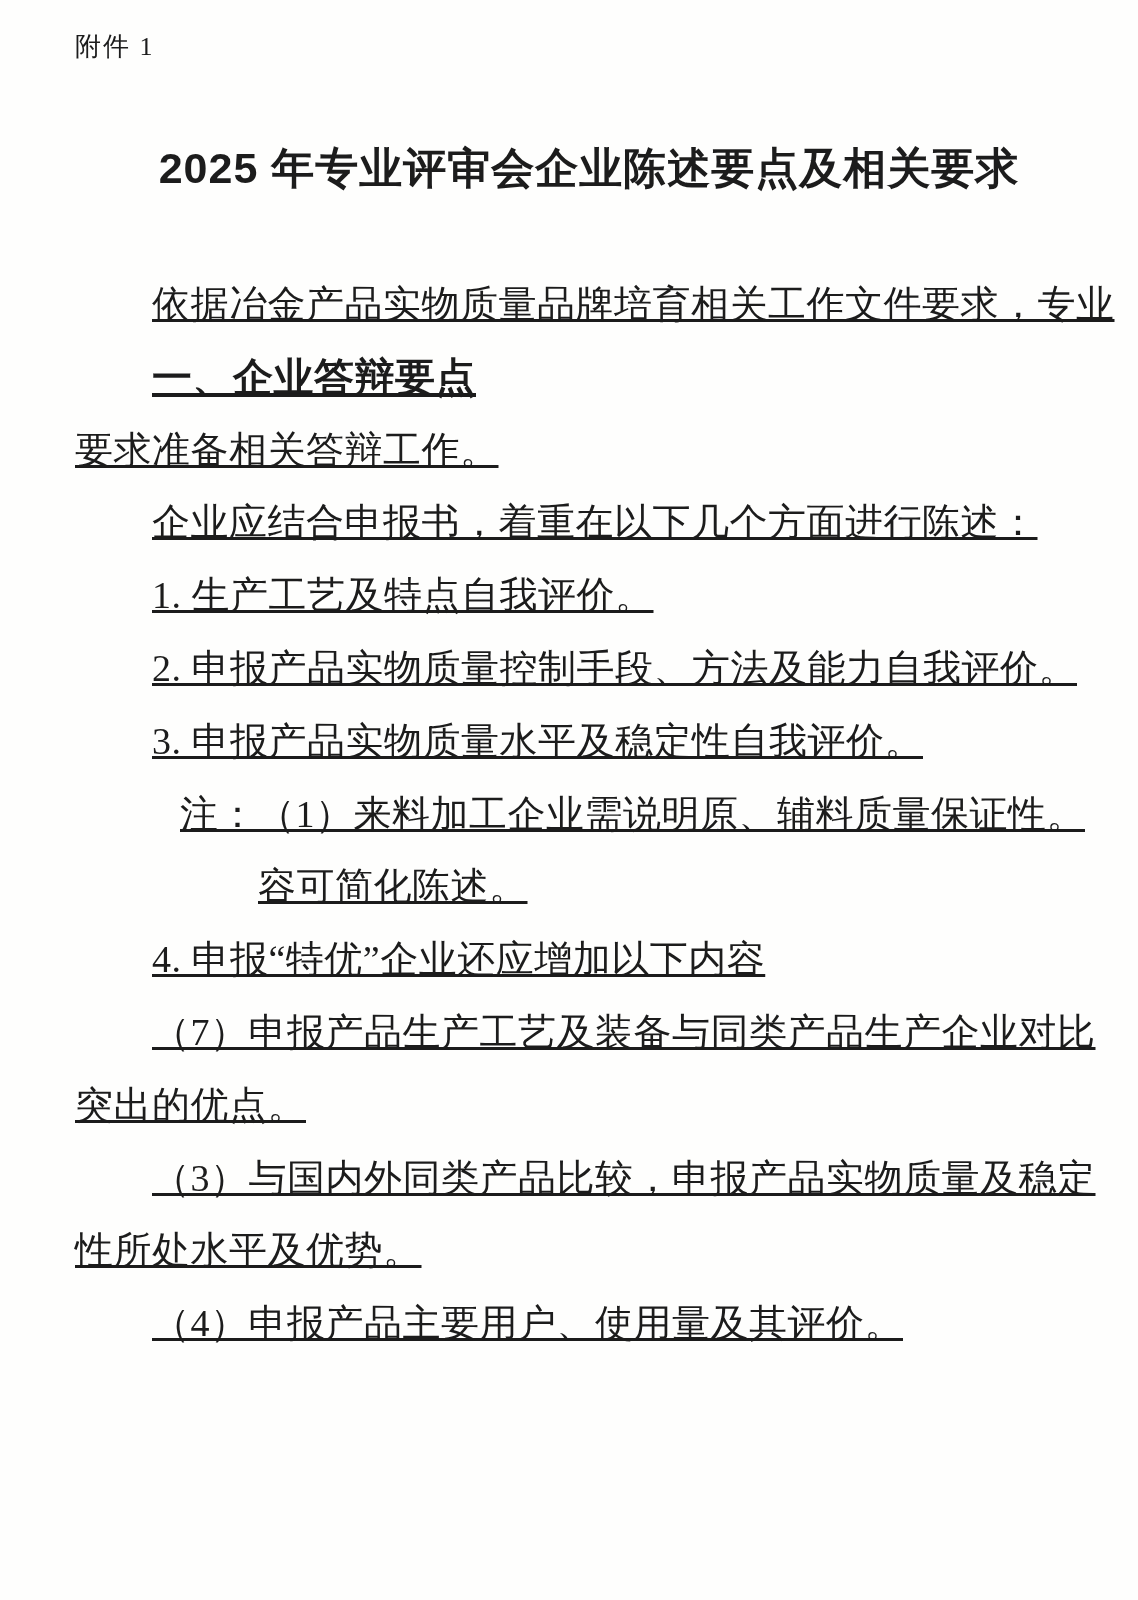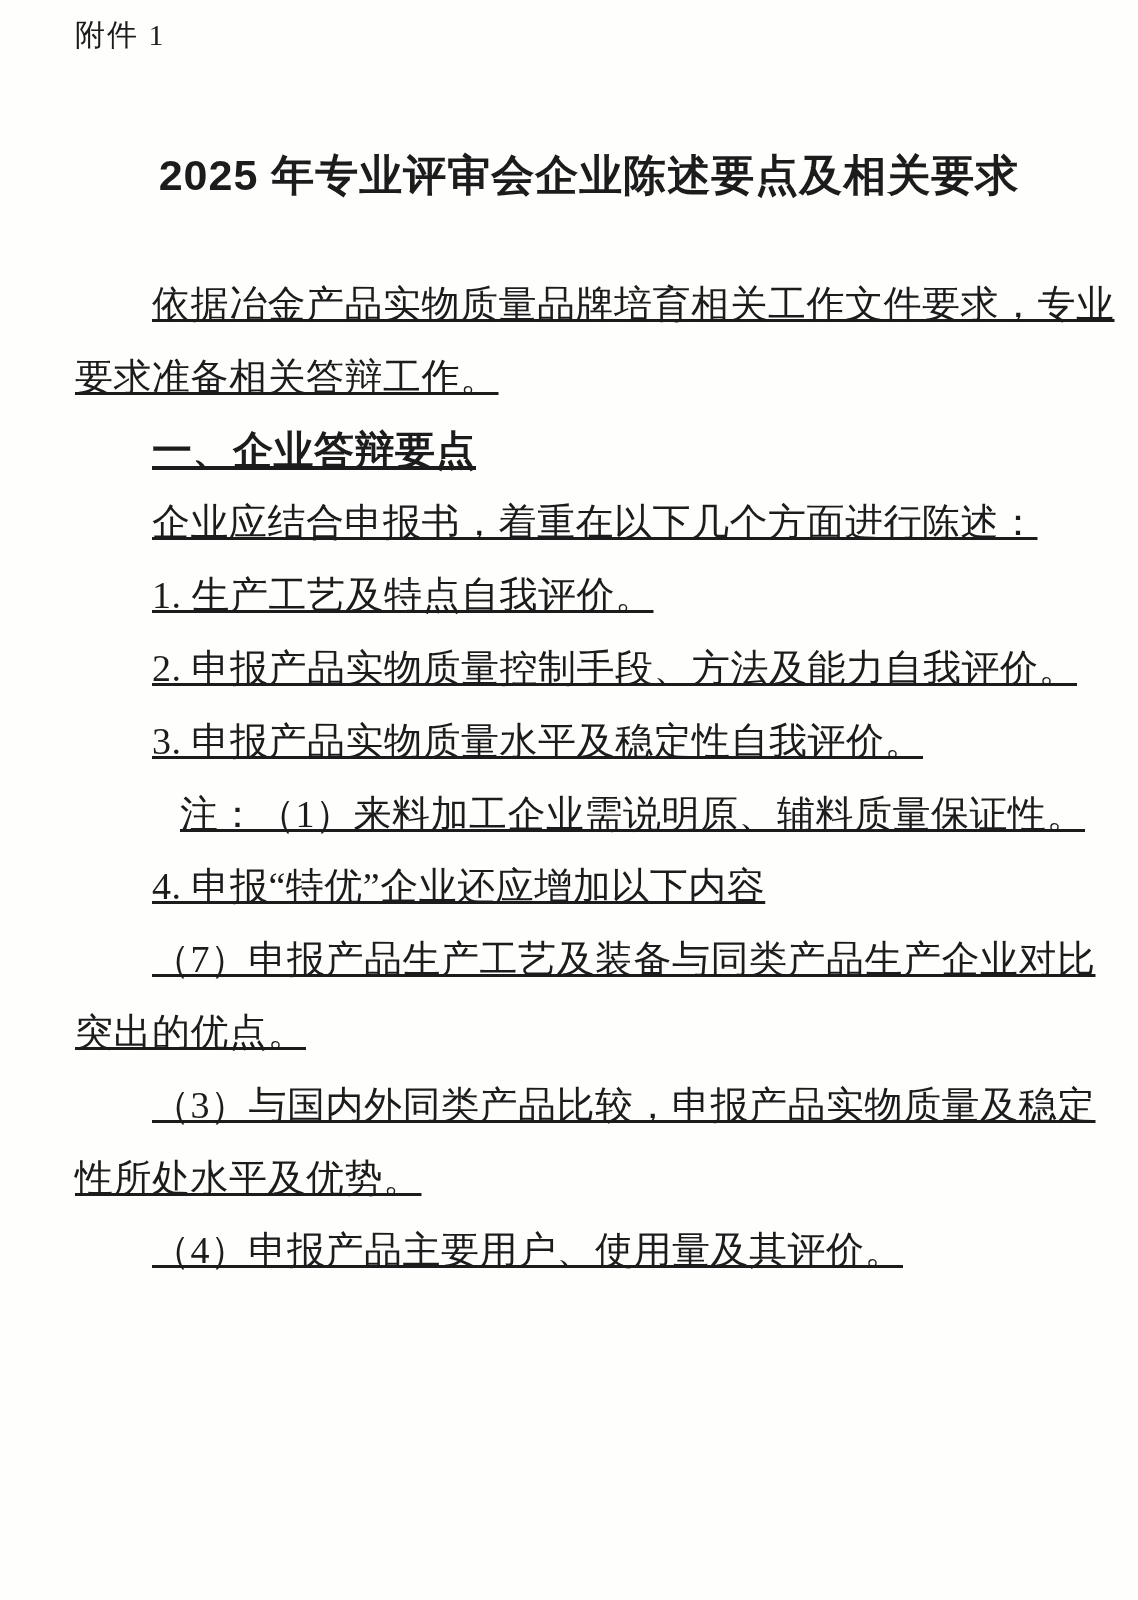--- a/index.html
+++ b/index.html
@@ -6,26 +6,26 @@
   .page {
     position:relative;
     width:1138px; height:1600px;
     background:#fefefdff;
     background-color:#fefefd;
     font-family:"Liberation Serif","DejaVu Serif",serif;
     color:#1c1c1c;
     overflow:hidden;
   }
   .appendix {
-    position:absolute; left:75px; top:12px;
-    font-size:30px; line-height:46px;
+    position:absolute; left:75px; top:24px;
+    font-size:26px; line-height:46px;
     letter-spacing:2px;
   }
   .title {
-    position:absolute; left:0; right:0; top:149px;
+    position:absolute; left:0; right:0; top:142px;
     margin:0; text-align:center;
     font-family:"Liberation Sans","DejaVu Sans",sans-serif;
     font-weight:700; font-size:43px; line-height:52px;
     letter-spacing:1px;
     padding-left:40px;
   }
   .body {
     position:absolute; left:75px; top:268px; width:1040px;text-decoration:underline;
   }
   .line {
@@ -44,27 +44,28 @@
 <body>
 
 <div class="page">
 
   <div class="appendix">附件 1</div>
 
   <h1 class="title">2025 年专业评审会企业陈述要点及相关要求</h1>
 
   <div class="body">
     <div class="line ind-2">依据冶金产品实物质量品牌培育相关工作文件要求，专业</div>
+    <div class="line ind-2 heading">一、企业答辩要点</div>
     <div class="line">要求准备相关答辩工作。</div>
-    <div class="line ind-2 heading">一、企业答辩要点</div>
     <div class="line ind-2">企业应结合申报书，着重在以下几个方面进行陈述：</div>
     <div class="line ind-2">1. 生产工艺及特点自我评价。</div>
     <div class="line ind-2">2. 申报产品实物质量控制手段、方法及能力自我评价。</div>
     <div class="line ind-2">3. 申报产品实物质量水平及稳定性自我评价。</div>
     <div class="line ind-n1">注：（1）来料加工企业需说明原、辅料质量保证性。</div>
+    <div class="line ind-n2">容可简化陈述。</div>
     <div class="line ind-2">4. 申报“特优”企业还应增加以下内容</div>
     <div class="line ind-2">（7）申报产品生产工艺及装备与同类产品生产企业对比</div>
     <div class="line">突出的优点。</div>
     <div class="line ind-2">（3）与国内外同类产品比较，申报产品实物质量及稳定</div>
     <div class="line">性所处水平及优势。</div>
     <div class="line ind-2">（4）申报产品主要用户、使用量及其评价。</div>
   </div>
 
 </div>
 

